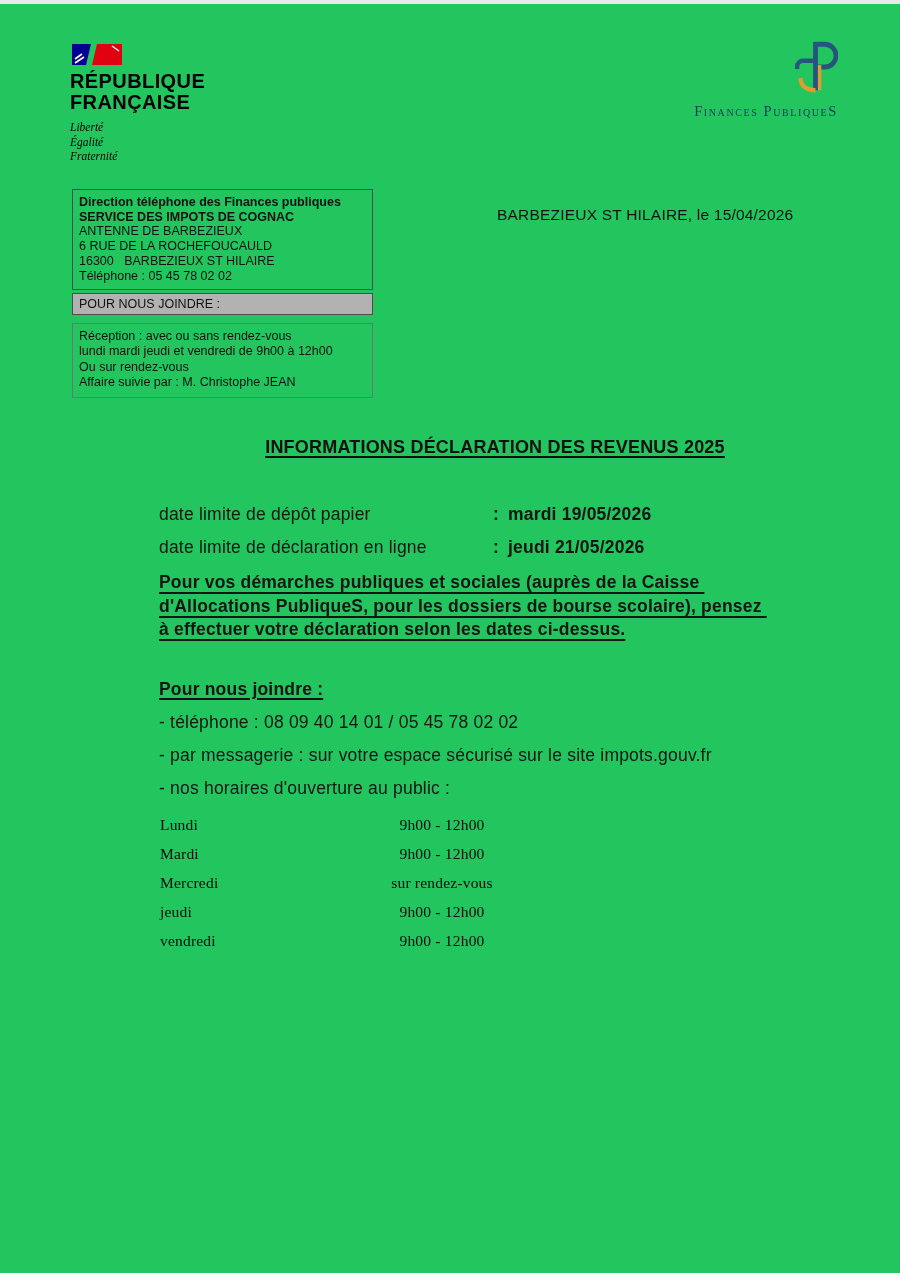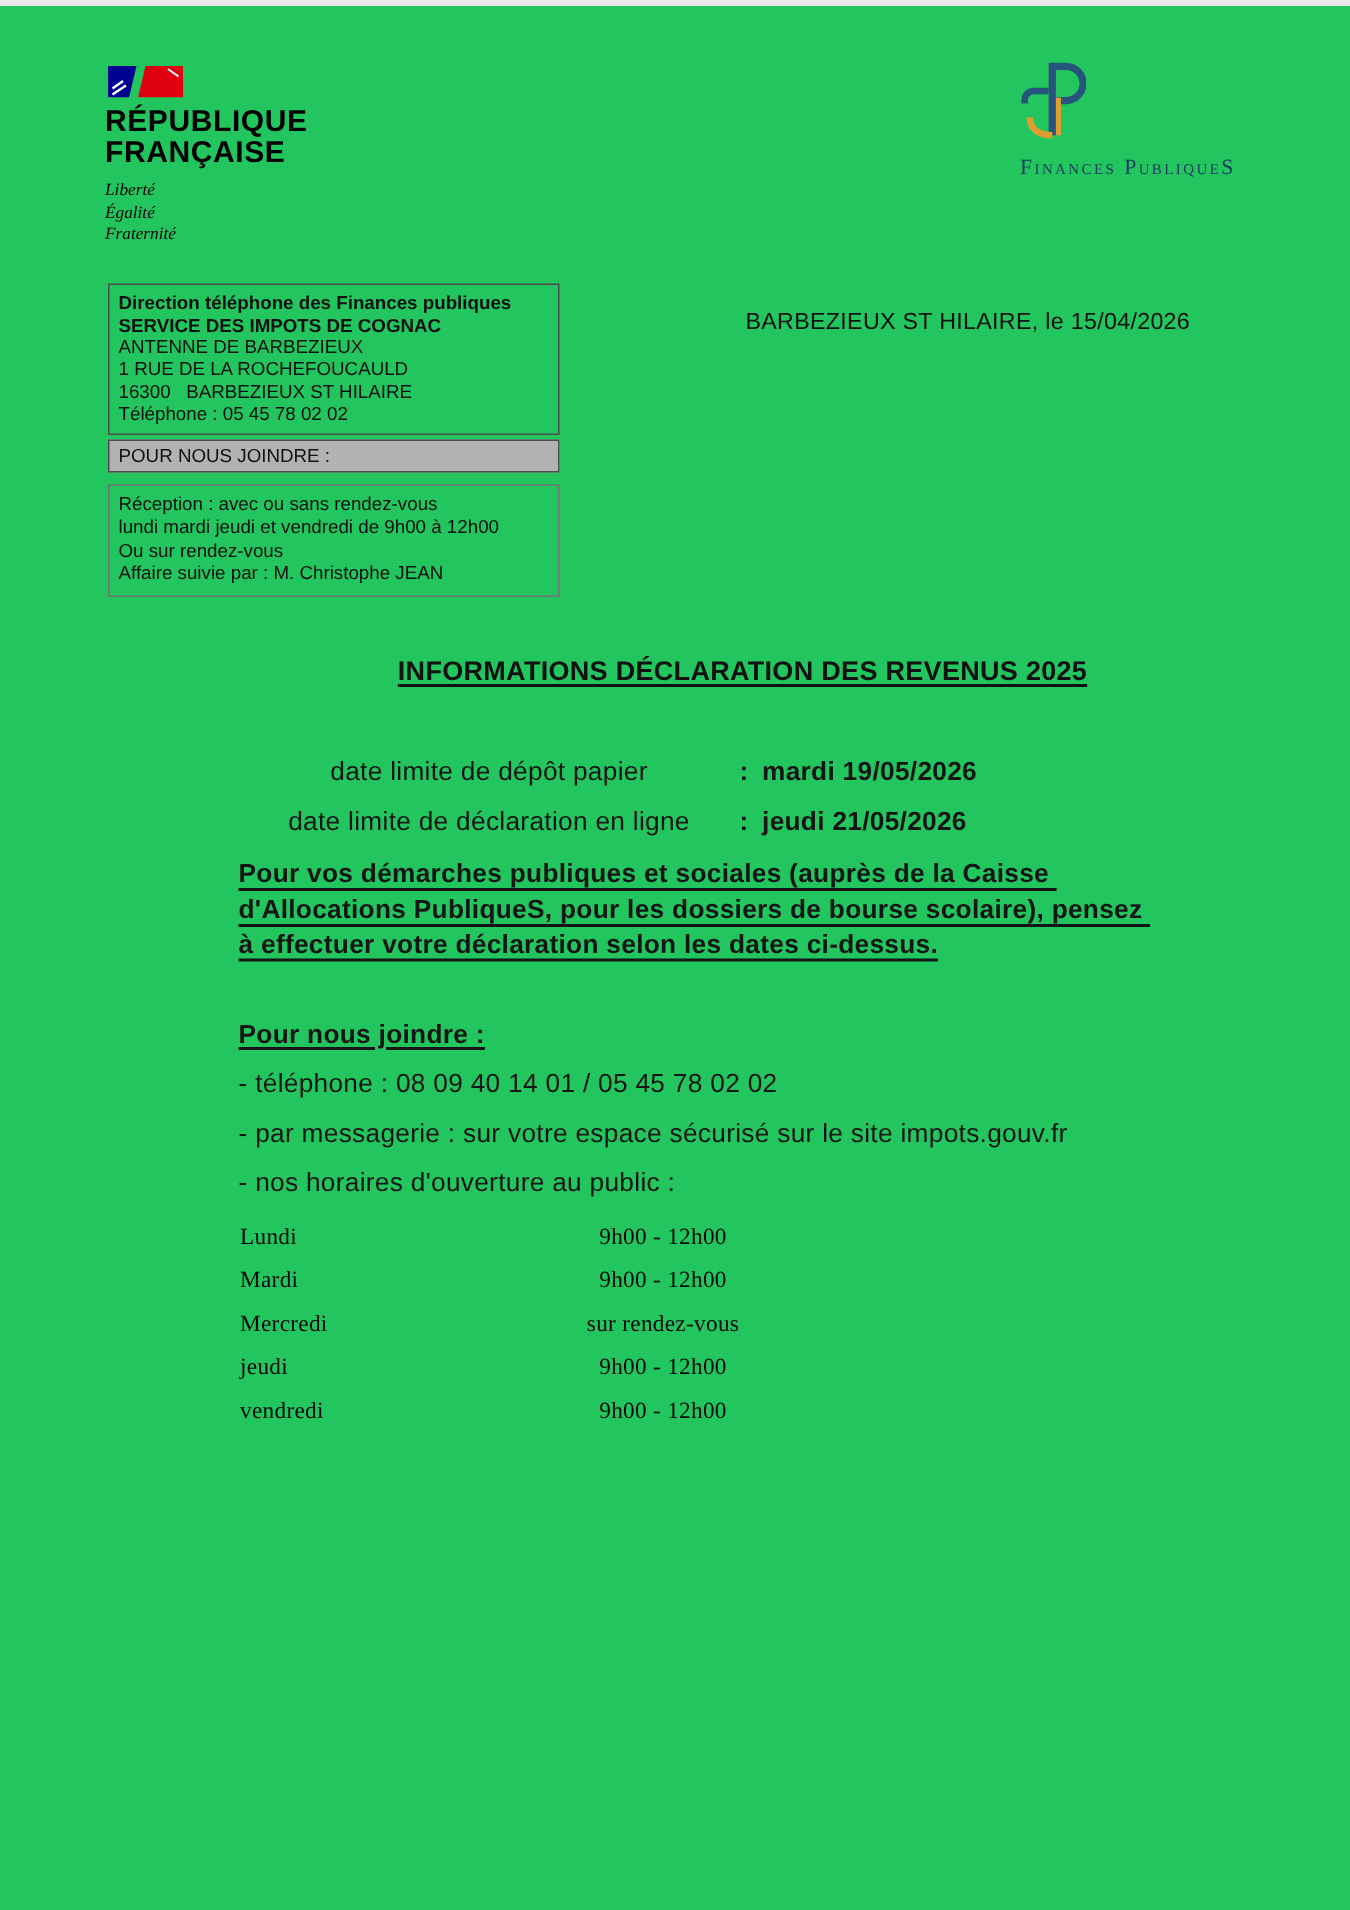--- a/index.html
+++ b/index.html
@@ -10,21 +10,21 @@
     font-family:"Liberation Sans", sans-serif; color:#111;
   }
 
   
   .rf-block { position:absolute; left:70px; top:40px; }
   .flag { display:block; margin-left:2px; }
   .rf-name { margin-top:6px; font-weight:bold; font-size:20px; line-height:20.5px; letter-spacing:0.4px; color:#000; }
   .rf-motto { margin-top:8px; font-family:"Liberation Serif", serif; font-style:italic; font-size:11.5px; line-height:14.5px; color:#000; }
 
   
-  .fp-block { position:absolute; left:680px; top:34px; width:158px; text-align:left; }
+  .fp-block { position:absolute; left:680px; top:34px; width:158px; text-align:right; }
   .fp-label { margin-top:3px; font-family:"Liberation Serif", serif; font-variant:small-caps;
               letter-spacing:1.6px; font-size:14.5px; color:#1c3a5e; }
 
   
   .sender-box { position:absolute; left:72px; top:185px; width:301px; border:1px solid #4d4d4d;
                 padding:5px 6px 6px; font-size:12.5px; line-height:14.7px; }
   .sender-box .bold { font-weight:bold; }
   .pre { white-space:pre; }
   .contact-bar { position:absolute; left:72px; top:289px; width:301px; height:22px; border:1px solid #4d4d4d;
                  background:#b2b2b2; font-size:12.5px; padding:3px 6px; }
@@ -33,21 +33,21 @@
   .dateline { position:absolute; left:497px; top:202px; font-size:15.5px; letter-spacing:0.2px; }
 
   
   .doc-title { position:absolute; left:160px; top:433px; width:670px; text-align:center;
                font-weight:bold; font-size:18px; letter-spacing:0.2px; }
   .u { text-decoration:underline; text-decoration-thickness:2px; text-underline-offset:3px; }
 
   
   .body { position:absolute; left:159px; top:499px; width:700px; font-size:17.5px; letter-spacing:0.2px; color:#151515; }
   .deadline-row { display:flex; line-height:22px; margin-bottom:11px; }
-  .deadline-label { width:334px; flex:none;text-align:center; }
+  .deadline-label { width:334px; flex:none; }
   .deadline-colon { font-weight:bold; margin-right:9px; }
   .deadline-value { font-weight:bold; }
   .notice { margin-top:13px; font-weight:bold; line-height:23.5px; }
   .notice .u { white-space:pre; text-underline-offset:3.5px; }
   .contact-heading { margin-top:36px; font-weight:bold; line-height:22px; }
   .contact-item { margin-top:11px; line-height:22px; }
 
   
   .hours-table { margin:9px 0 0 -12px; border-collapse:collapse;
                  font-family:"Liberation Serif", serif; font-size:15.5px; color:#0a0a0a; }
@@ -87,21 +87,21 @@
       <rect x="24" y="28" width="3.5" height="26" fill="#df9d2f"></rect>
       <path d="M21.5 54 c-9.5 0 -15.5 -4.5 -15.5 -12.5" stroke="#df9d2f" stroke-width="4.5" fill="none"></path>
     </svg>
     <div class="fp-label">Finances PubliqueS</div>
   </div>
 
   <div class="sender-box">
     <div class="bold">Direction téléphone des Finances publiques</div>
     <div class="bold">SERVICE DES IMPOTS DE COGNAC</div>
     <div>ANTENNE DE BARBEZIEUX</div>
-    <div>1 RUE DE LA ROCHEFOUCAULD</div>
+    <div>6 RUE DE LA ROCHEFOUCAULD</div>
     <div class="pre">16300   BARBEZIEUX ST HILAIRE</div>
     <div>Téléphone : 05 45 78 02 02</div>
   </div>
 
   <div class="contact-bar">
     <span>POUR NOUS JOINDRE :</span>
   </div>
 
   <div class="reception-box">
     <div>Réception : avec ou sans rendez-vous</div>

